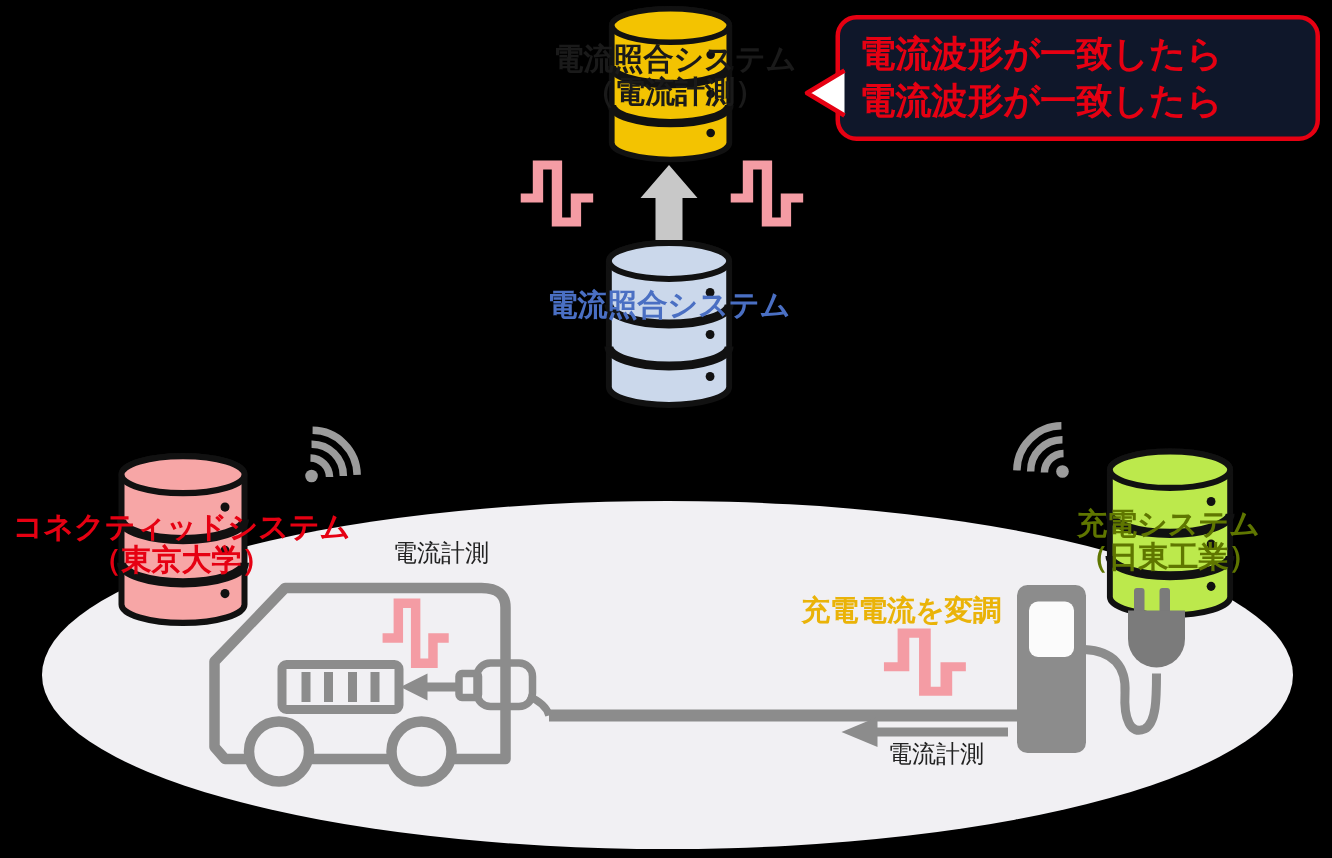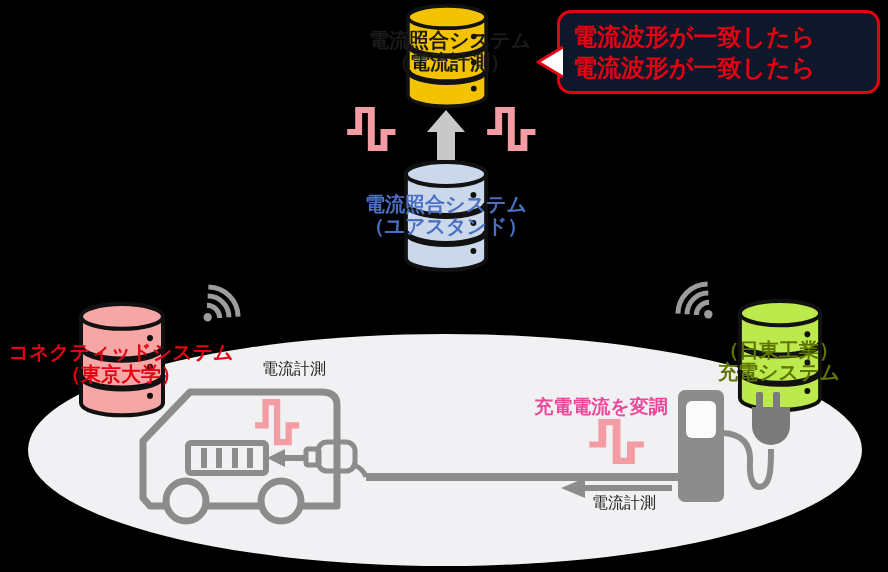--- a/index.html
+++ b/index.html
@@ -20,21 +20,21 @@
   .label span{display:block;}
   .lbl-verification{left:450px;top:29px;color:#1A1A1A;}
   .lbl-datalink{left:446px;top:193px;color:#4A6FC3;}
   .lbl-connected{left:121px;top:341px;color:#E60012;}
   .lbl-charging{left:779px;top:339px;color:#5F7600;}
   .lbl-plain{
     position:absolute;z-index:5;transform:translateX(-50%);
     white-space:nowrap;color:#222;font-size:16px;font-weight:500;
   }
   .lbl-measure-top{left:294px;top:359px;}
-  .lbl-modulate{left:601px;top:394px;color:#ec4899;font-weight:bold;font-size:19px;}
+  .lbl-modulate{left:601px;top:394px;color:#eab308;font-weight:bold;font-size:19px;}
   .lbl-measure-bottom{left:624px;top:493px;}
   .callout{
     position:absolute;left:557px;top:10px;width:294px;z-index:5;
     background:#0f172a;border:3px solid #E60012;border-radius:14px;
     padding:8px 10px 8px 13px;color:#E60012;font-weight:bold;font-size:24px;line-height:31px;
     white-space:nowrap;
   }
   .callout-tail{position:absolute;left:534px;top:44px;z-index:6;}
 </style>
 </head>
@@ -120,31 +120,30 @@
   <use href="#wifi" transform="translate(697,303) rotate(-45)"></use>
 </svg>
 
 <div class="label lbl-verification">
   <span>電流照合システム</span>
   <span>（電流計測）</span>
 </div>
 
 <div class="label lbl-datalink">
   <span>電流照合システム</span>
-  <span>（ユアスタンド）</span>
 </div>
 
 <div class="label lbl-connected">
   <span>コネクティッドシステム</span>
   <span>（東京大学）</span>
 </div>
 
 <div class="label lbl-charging">
+  <span>充電システム</span>
   <span>（日東工業）</span>
-  <span>充電システム</span>
 </div>
 
 <div class="lbl-plain lbl-measure-top">電流計測</div>
 
 <div class="lbl-plain lbl-modulate">充電電流を変調</div>
 
 <div class="lbl-plain lbl-measure-bottom">電流計測</div>
 
 <div class="callout">
   <span style="display:block">電流波形が一致したら</span>

